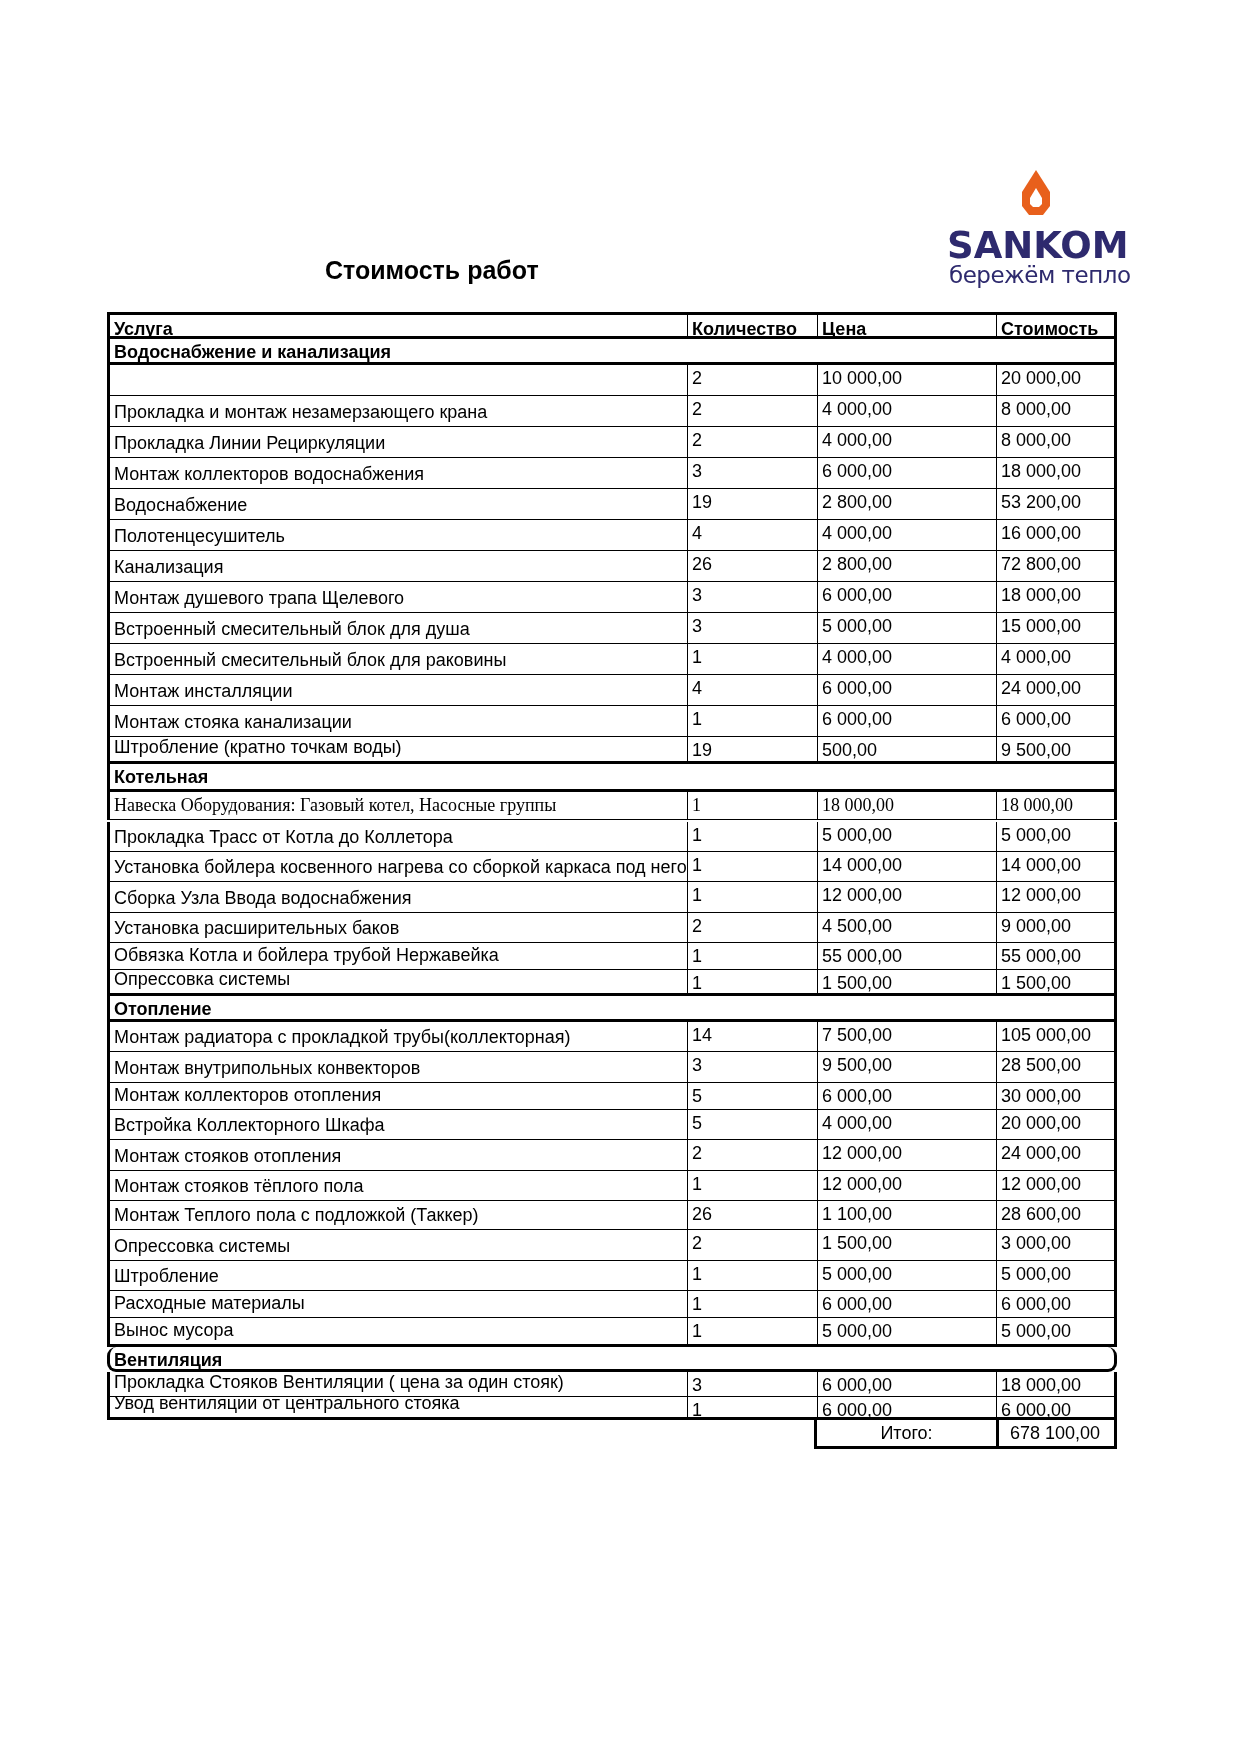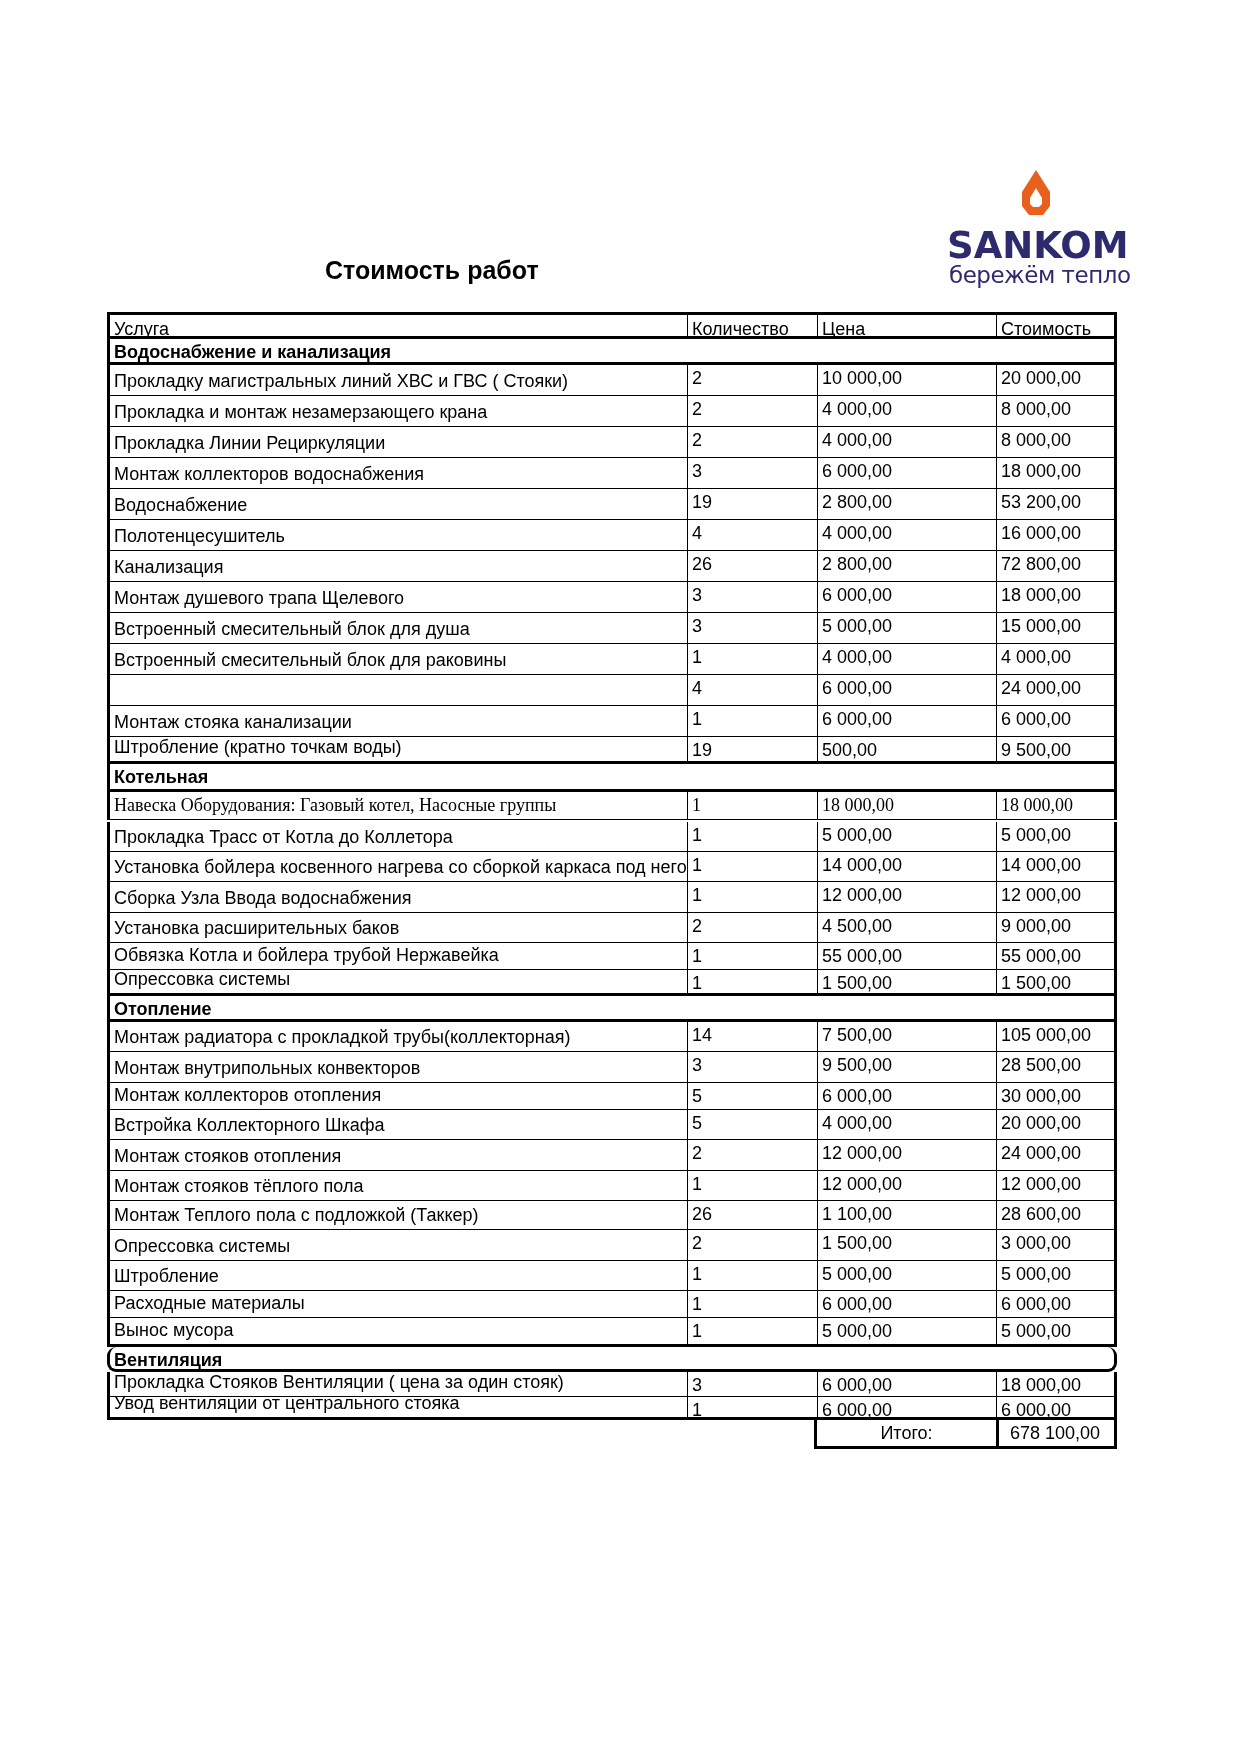--- a/index.html
+++ b/index.html
@@ -22,21 +22,21 @@
   .row.first { border-top: 3px solid #000; }
   .cell { position: absolute; top: 0; bottom: 0; box-sizing: border-box; font-size: 18px;
           padding-left: 4px; white-space: nowrap; overflow: hidden; }
   .c-svc { left: 0; width: 577px; }
   .c-qty { left: 577px; width: 130px; border-left: 1.5px solid #000; }
   .c-price { left: 707px; width: 179px; border-left: 1.5px solid #000; }
   .c-cost { left: 886px; width: 118px; border-left: 1.5px solid #000; }
   .cell span { position: absolute; bottom: 3px; left: 4px; }
   .c-price span, .c-cost span, .c-qty span { top: 3px; bottom: auto; }
   .section .cell span { font-weight: bold; top: 3px; }
-  .hdr .cell span { top: 4px; bottom: auto; }
+  .hdr .cell span { top: 4px; bottom: auto; font-weight: bold; }
 
   .total { position: absolute; left: 814px; width: 303px; height: 29px; top: 1420px;
            box-sizing: border-box; border: 3px solid #000; border-top: none; }
   .total .lbl { position: absolute; left: 0; width: 179px; top: 0; bottom: 0; text-align: center;
                 font-size: 18px; line-height: 26px; border-right: 3px solid #000; }
   .total .val { position: absolute; left: 179px; right: 0; top: 0; bottom: 0; text-align: center;
                 font-size: 18px; line-height: 26px; }
 </style>
 </head>
 <body>
@@ -66,23 +66,20 @@
       <div class="cell c-cost">
         <span>Стоимость</span>
       </div>
     </div>
     <div class="row section thickbottom" style="top: 27px; height: 26px; padding-left: 26px;">
       <div class="cell c-svc" style="width: 1004px;">
         <span>Водоснабжение и канализация</span>
       </div>
     </div>
     <div class="row " style="top: 53px; height: 31px;">
-      <div class="cell c-svc">
-        <span>Прокладку магистральных линий ХВС и ГВС ( Стояки)</span>
-      </div>
       <div class="cell c-qty">
         <span>2</span>
       </div>
       <div class="cell c-price">
         <span>10 000,00</span>
       </div>
       <div class="cell c-cost">
         <span>20 000,00</span>
       </div>
     </div>
@@ -206,20 +203,23 @@
         <span>1</span>
       </div>
       <div class="cell c-price">
         <span>4 000,00</span>
       </div>
       <div class="cell c-cost">
         <span>4 000,00</span>
       </div>
     </div>
     <div class="row " style="top: 363px; height: 31px;">
+      <div class="cell c-svc">
+        <span>Монтаж инсталляции</span>
+      </div>
       <div class="cell c-qty">
         <span>4</span>
       </div>
       <div class="cell c-price">
         <span>6 000,00</span>
       </div>
       <div class="cell c-cost">
         <span>24 000,00</span>
       </div>
     </div>

